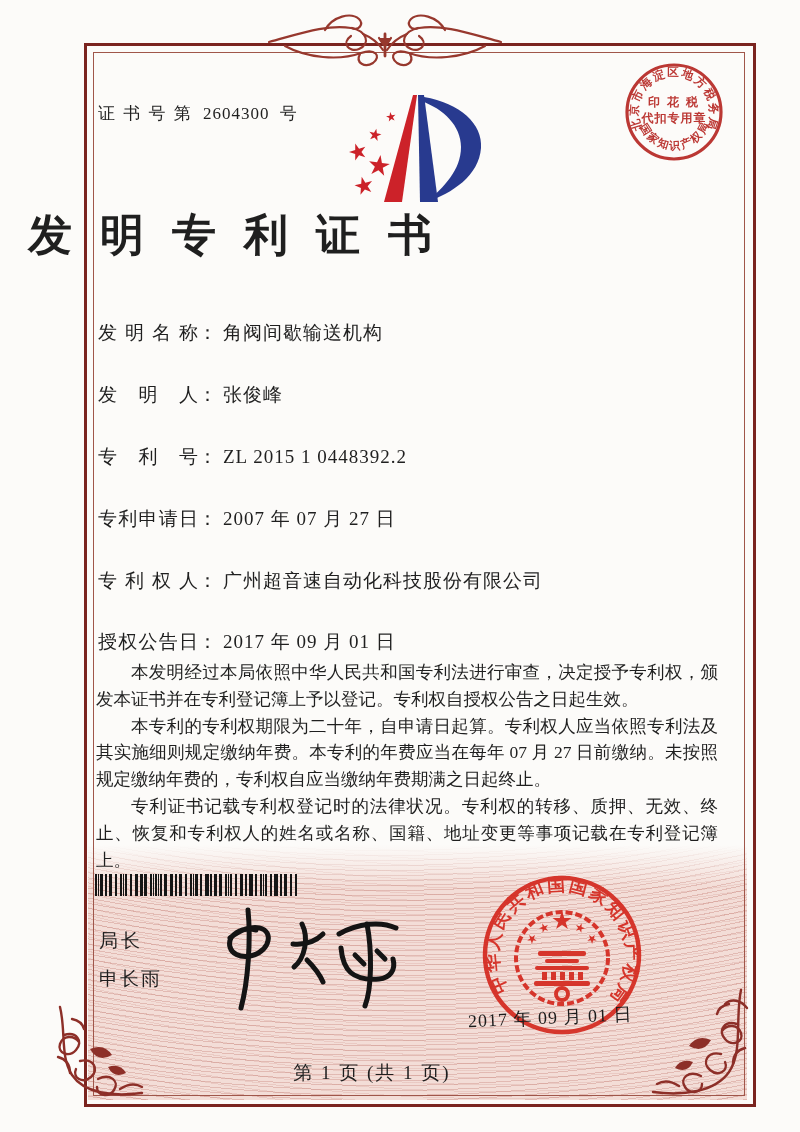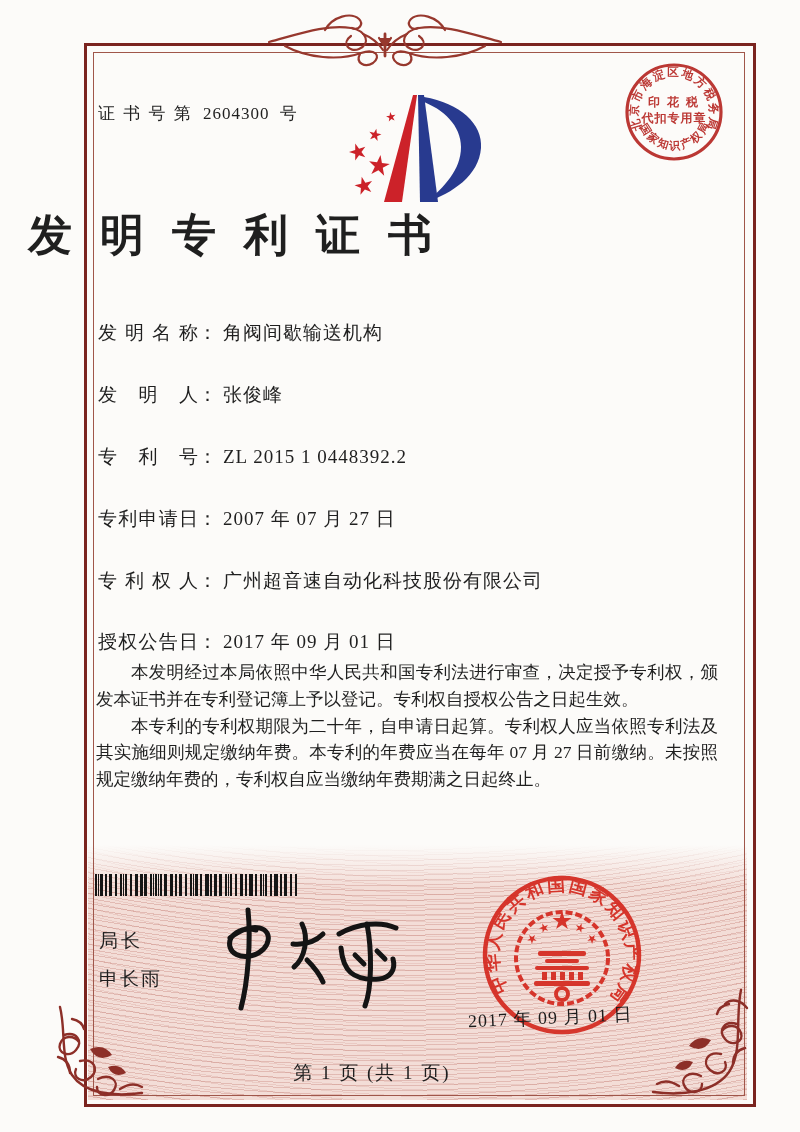--- a/index.html
+++ b/index.html
@@ -170,20 +170,21 @@
   <div class="abs field-row" style="top:568px">
     <span class="flabel">专利权人</span><span class="fcolon">：</span><span class="fvalue">广州超音速自动化科技股份有限公司</span>
   </div>
   <div class="abs field-row" style="top:629px">
     <span class="flabel">授权公告日</span><span class="fcolon">：</span><span class="fvalue">2017 年 09 月 01 日</span>
   </div>
 
   <div class="abs body-text">
     <p>本发明经过本局依照中华人民共和国专利法进行审查，决定授予专利权，颁发本证书并在专利登记簿上予以登记。专利权自授权公告之日起生效。</p>
     <p>本专利的专利权期限为二十年，自申请日起算。专利权人应当依照专利法及其实施细则规定缴纳年费。本专利的年费应当在每年 07 月 27 日前缴纳。未按照规定缴纳年费的，专利权自应当缴纳年费期满之日起终止。</p>
+    <p>专利证书记载专利权登记时的法律状况。专利权的转移、质押、无效、终止、恢复和专利权人的姓名或名称、国籍、地址变更等事项记载在专利登记簿上。</p>
   </div>
 
   <div class="abs barcode"></div>
 
   <div class="abs sig-role">局长</div>
   <div class="abs sig-name">申长雨</div>
 
   <svg class="abs sig-svg" width="232" height="118" viewBox="0 0 232 118">
     <g stroke="#141414" stroke-width="5" fill="none" stroke-linecap="round" stroke-linejoin="round">
       <path d="M40,38 C62,20 84,27 77,44 C70,59 44,61 40,47 C37,35 52,26 66,30"></path>

